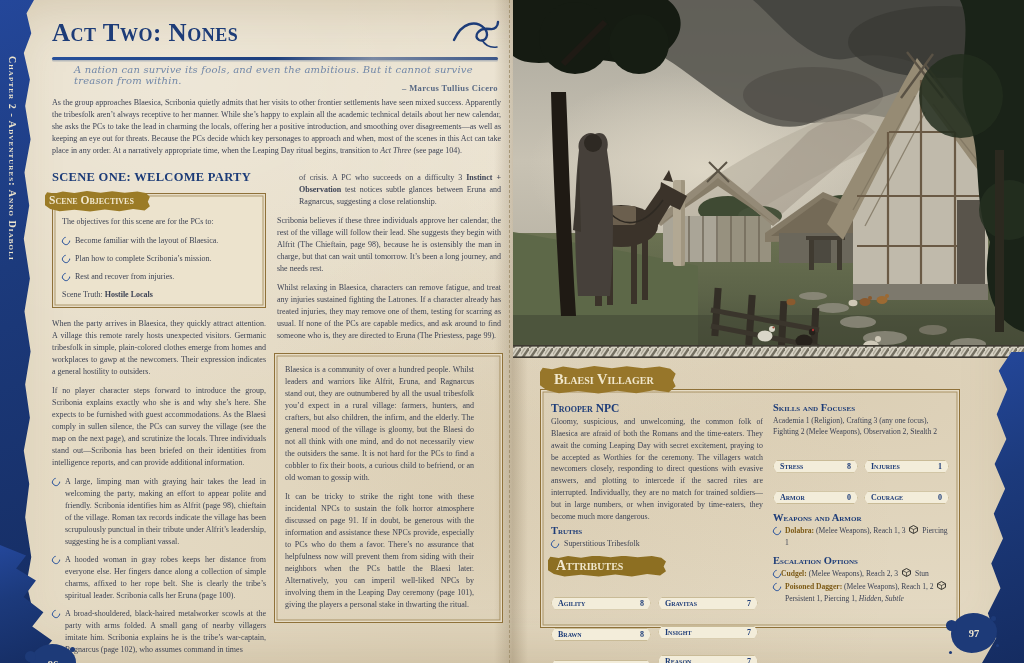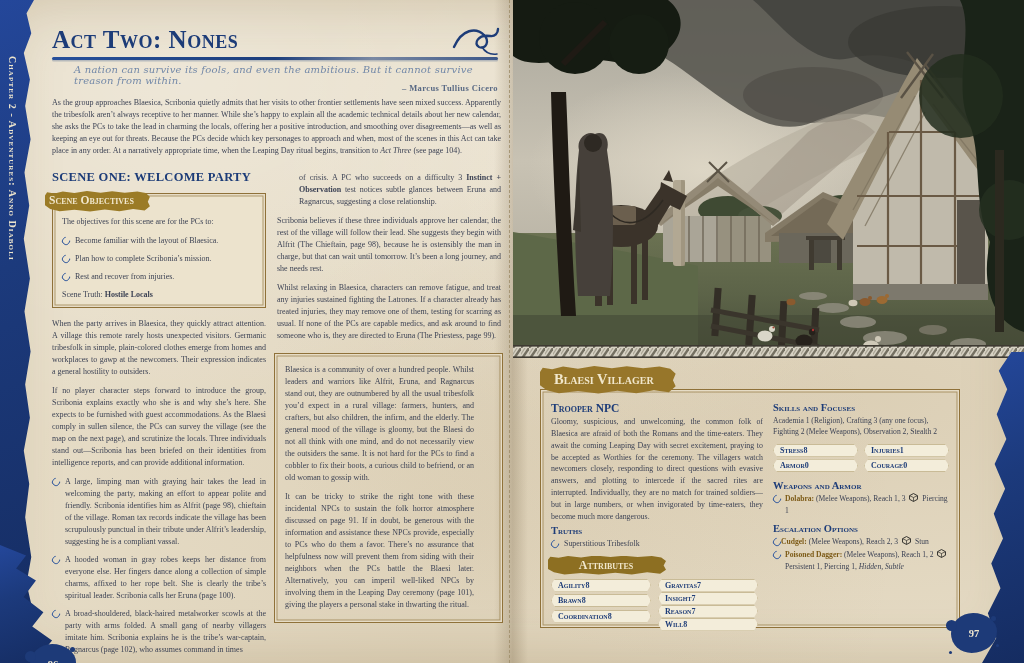--- a/index.html
+++ b/index.html
@@ -31,24 +31,24 @@
     box-shadow: inset 0 0 0 1.5px #e6dcc6, inset 0 0 0 2.5px rgba(143,113,57,.65);}
   .brush{color:#f1e7cc; font-variant:small-caps; font-weight:bold; line-height:1;
     clip-path:polygon(0% 22%,2% 6%,9% 12%,17% 2%,28% 10%,40% 0%,53% 8%,64% 1%,76% 8%,88% 2%,96% 10%,100% 28%,98% 52%,100% 74%,95% 95%,84% 88%,71% 99%,57% 90%,43% 100%,28% 91%,14% 99%,5% 88%,0% 70%);}
   .ring{display:inline-block; width:6px; height:6px; border:1.6px solid #3a5fa0; border-radius:50%;
         border-top-color:transparent; transform:rotate(40deg); flex:0 0 auto;}
   .blist{list-style:none; margin:0; padding:0;}
   .blist li{display:flex; gap:5px; margin:0 0 6px 0;}
   .blist li .ring{margin-top:2px;}
   .blist li span.btxt{flex:1;}
   
-  .chip{display:flex; justify-content:flex-start; align-items:center;
+  .chip{display:flex; justify-content:space-between; align-items:center;
     background:#f3edda; height:13px; padding:0 7px; font-size:8px;
     clip-path:polygon(4px 0,calc(100% - 4px) 0,100% 50%,calc(100% - 4px) 100%,4px 100%,0 50%);
-    box-shadow:inset 0 0 0 1px #c9bb97;}
+    box-shadow:inset 0 0 0 1px #c9bb97;margin-top:16px;}
   .chip .lbl{font-variant:small-caps; font-weight:bold; color:#1d3c78;}
   .chip .val{font-weight:bold; color:#1d3c78;}
   
   .blue{background:linear-gradient(160deg,#24479a 0%,#1c3a7c 40%,#152c61 100%);}
   .edge-left{left:0; top:0; width:34px; height:663px;
     clip-path:polygon(0 0,100% 0,78% 2%,92% 5%,70% 8%,88% 12%,74% 16%,90% 21%,72% 26%,86% 31%,70% 36%,88% 42%,72% 47%,90% 53%,74% 58%,88% 63%,70% 68%,86% 73%,74% 78%,92% 84%,78% 88%,96% 92%,82% 96%,100% 100%,0 100%);}
   .edge-left-blot{left:0; top:545px; width:62px; height:118px;
     clip-path:polygon(0 0,42% 9%,26% 20%,58% 30%,38% 44%,70% 57%,52% 69%,84% 81%,68% 91%,100% 100%,0 100%);}
   .edge-right{right:0; top:352px; width:42px; height:311px;
     clip-path:polygon(100% 0,100% 100%,0 100%,34% 92%,14% 84%,44% 76%,22% 68%,50% 60%,28% 52%,55% 44%,30% 36%,58% 28%,35% 20%,60% 12%,40% 6%,70% 0);}
@@ -66,21 +66,21 @@
   .die{vertical-align:-1px; margin:0 2px;}
 </style>
 </head>
 <body>
 
 <div class="spread">
 
   <div class="abs gutter-shadow"></div>
   <div class="abs fold"></div>
 
-  <div class="abs" style="left:52px; top:27px; width:447px; display:flex; justify-content:space-between; align-items:flex-start;">
+  <div class="abs" style="left:52px; top:20px; width:447px; display:flex; justify-content:space-between; align-items:flex-start;">
     <h1 class="act-title">Act Two: Nones</h1>
     <svg class="abs" style="left:400px; top:-4px;" width="48" height="36" viewBox="0 0 48 36">
       <path d="M2 24 C10 6, 24 4, 32 12 C38 18, 34 27, 27 24 C21 21, 26 11, 38 13 C43 14, 46 10, 46 6" fill="none" stroke="#1d3c78" stroke-width="2.4" stroke-linecap="round"></path>
       <path d="M30 24 C33 29, 38 32, 45 31" fill="none" stroke="#1d3c78" stroke-width="1.6" stroke-linecap="round"></path>
     </svg>
   </div>
   <div class="abs rule" style="left:52px; top:57px; width:446px;"></div>
 
   <div class="abs quote-attr" style="left:52px; top:83px; width:446px;">– Marcus Tullius Cicero</div>
   <div class="abs quote" style="left:74px; top:64px; width:424px;">A nation can survive its fools, and even the ambitious. But it cannot survive treason from within.</div>
@@ -315,21 +315,21 @@
     <div style="width:212px;">
       <div class="sub-head" style="font-size:11.5px;">Trooper NPC</div>
       <div class="body-txt" style="font-size:7.9px;">Gloomy, suspicious, and unwelcoming, the common folk of Blaesica are afraid of both the Romans and the time-eaters. They await the coming Leaping Day with secret excitement, praying to be accepted as Worthies for the ceremony. The villagers watch newcomers closely, responding to direct questions with evasive answers, and plotting to intercede if the sacred rites are interrupted. Individually, they are no match for trained soldiers—but in large numbers, or when invigorated by time-eaters, they become much more dangerous.</div>
       <div class="sub-head" style="margin-top:2px;">Truths</div>
       <ul class="blist body-txt" style="font-size:7.9px;">
         <li>
             <span class="ring"></span>
             <span class="btxt">Superstitious Tribesfolk</span>
           </li>
       </ul>
-      <div class="brush" style="width:118px; padding:3px 10px 4px 8px; font-size:12px; background:#8d6f22; box-sizing:border-box; margin:2px 0 4px -3px;text-align:center;">Attributes</div>
+      <div class="brush" style="width:118px; padding:3px 10px 4px 8px; font-size:14px; background:#8d6f22; box-sizing:border-box; margin:2px 0 4px -3px;">Attributes</div>
       <div style="display:flex; gap:7px;">
         <div style="width:100px; display:flex; flex-direction:column; gap:2.5px;">
           <div class="chip">
               <span class="lbl">Agility</span>
               <span class="val">8</span>
             </div>
           <div class="chip">
               <span class="lbl">Brawn</span>
               <span class="val">8</span>
             </div>

